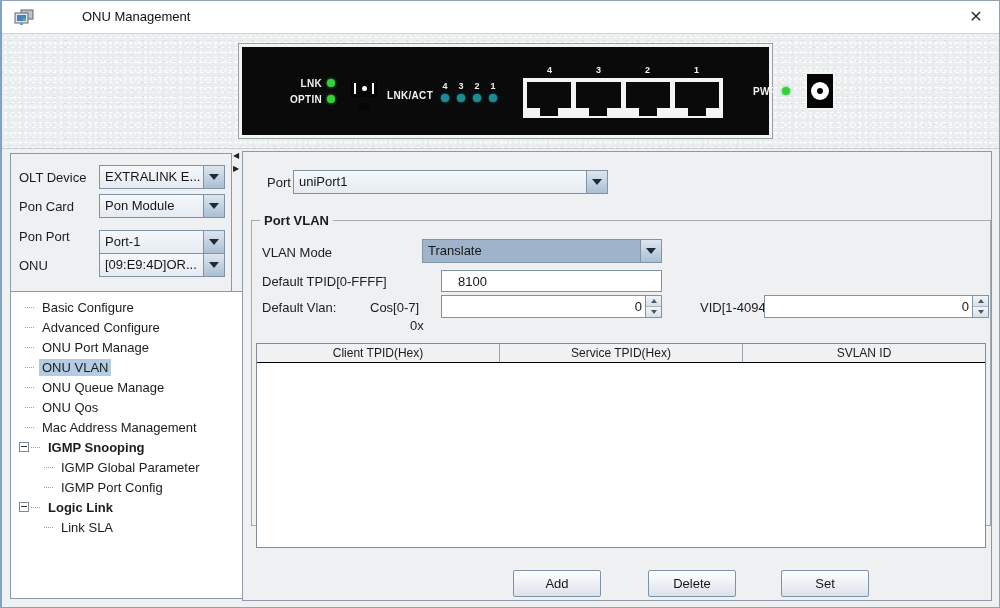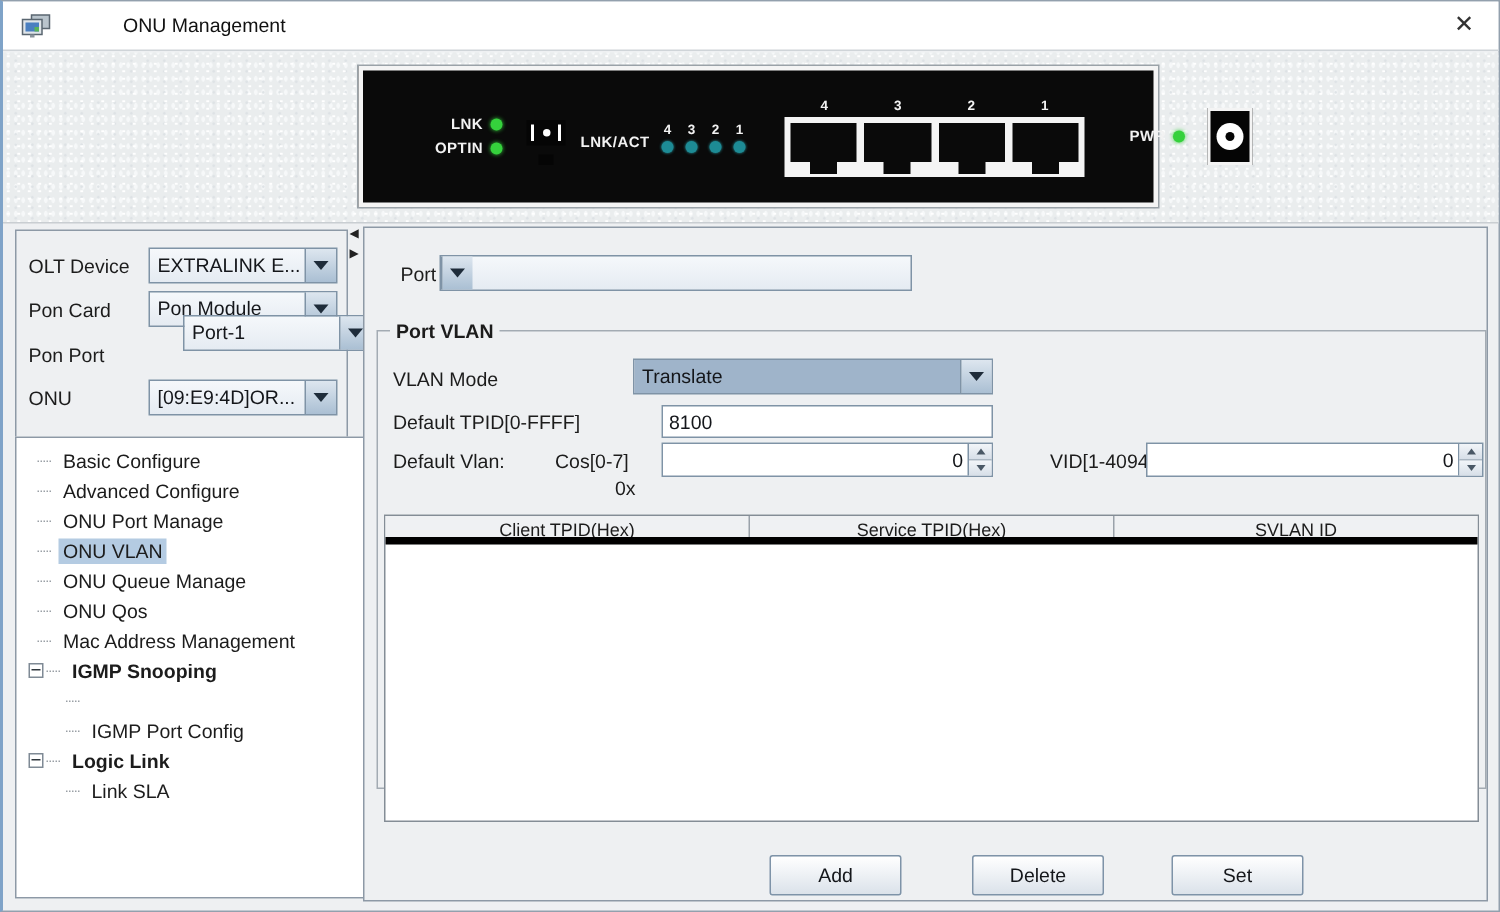--- a/index.html
+++ b/index.html
@@ -53,21 +53,21 @@
   .pwr-circle { position:absolute; left:4px; top:8px; width:18px; height:18px; border-radius:50%; background:#fff; }
   .pwr-hole { position:absolute; left:6px; top:6px; width:6px; height:6px; border-radius:50%; background:#050505; }
   
   .panel { position:absolute; background:#eef0f2; border:1px solid #8d99a6; }
   .lbl { font-size:13px; color:#1c1c1c; white-space:nowrap; }
   .combo { position:absolute; display:flex; border:1px solid #7f93a6; background:linear-gradient(#f5f8fb,#e5ebf2); height:24px; }
   .combo .val { flex:1; font-size:13px; color:#14161a; padding:3px 5px 0 5px; overflow:hidden; white-space:nowrap; }
   .combo .arrow-btn { width:21px; border-left:1px solid #7f93a6; background:linear-gradient(#dde6ef,#aabfd3); display:flex; align-items:center; justify-content:center; }
   .combo.selected .val { background:#9fb4ca; }
   .tri-down { width:0; height:0; border-left:5px solid transparent; border-right:5px solid transparent; border-top:6px solid #1e2c3a; }
-  .tfield { position:absolute; border:1px solid #7f93a6; background:#fff; height:22px; font-family:"Liberation Sans",sans-serif; font-size:13px; color:#14161a; padding:0 4px; }
+  .tfield { position:absolute; border:1px solid #7f93a6; background:#fff; height:22px; font-family:"Liberation Sans",sans-serif; font-size:13px; color:#14161a; padding:0 16px; }
   .spinner { position:absolute; display:flex; height:23px; border:1px solid #7f93a6; background:#fff; }
   .spinner input { flex:1; border:0; outline:none; text-align:right; font-size:13px; font-family:"Liberation Sans",sans-serif; color:#14161a; padding-right:3px; width:100%; background:transparent; }
   .spin-btns { width:16px; display:flex; flex-direction:column; border-left:1px solid #7f93a6; }
   .spin-btn { flex:1; background:linear-gradient(#f2f5f9,#d7dfe8); display:flex; align-items:center; justify-content:center; }
   .spin-btn + .spin-btn { border-top:1px solid #aab6c2; }
   .tri-up-s { width:0; height:0; border-left:3px solid transparent; border-right:3px solid transparent; border-bottom:4px solid #4a5866; }
   .tri-down-s { width:0; height:0; border-left:3px solid transparent; border-right:3px solid transparent; border-top:4px solid #4a5866; }
   
   .sel-panel { left:8px; top:152px; width:222px; height:172px; }
   .sel-row-lbl { position:absolute; left:8px; }
@@ -82,21 +82,21 @@
   .expander { position:absolute; left:8px; top:5px; width:10px; height:10px; border:1px solid #7f8archive; border:1px solid #7f8a95; background:#fff; }
   .expander:after { content:""; position:absolute; left:1px; top:3px; width:6px; height:1px; background:#30383f; }
   
   .split-arrow { position:absolute; font-size:8px; color:#222; line-height:8px; }
   
   .right-panel { left:240px; top:150px; width:750px; height:450px; }
   .group-box { position:absolute; left:8px; top:68px; width:740px; height:306px; border:1px solid #a3abb3; }
   .group-title { position:absolute; left:8px; top:-8px; background:#eef0f2; padding:0 4px; font-size:13px; font-weight:bold; color:#1c1c1c; }
   
   .vlan-table { position:absolute; left:4px; top:122px; width:730px; height:205px; border:1px solid #848d96; background:#fff; }
-  .vt-header { display:flex; height:19px; background:#eff1f3; border-bottom:5px solid #000000; }
+  .vt-header { display:flex; height:19px; background:#eff1f3; border-bottom:1px solid #000000; }
   .vt-th { flex:1; font-size:12px; color:#1c1c1c; text-align:center; line-height:18px; border-right:1px solid #9aa2aa; overflow:hidden; }
   .vt-th:last-child { border-right:0; }
   
   .btn { position:absolute; top:418px; height:27px; border:1px solid #7e93a8; border-radius:2px; background:linear-gradient(#ffffff,#dbe2ea); font-size:13px; color:#14161a; font-family:"Liberation Sans",sans-serif; cursor:pointer; }
 </style>
 </head>
 <body>
 
 <div class="window">
 
@@ -188,21 +188,21 @@
         </span>
     </div>
     <span class="lbl sel-row-lbl" style="top:45px">Pon Card</span>
     <div class="combo" style="left:88px; top:40px; width:126px;">
       <span class="val">Pon Module</span>
       <span class="arrow-btn">
           <span class="tri-down"></span>
         </span>
     </div>
     <span class="lbl sel-row-lbl" style="top:75px">Pon Port</span>
-    <div class="combo" style="left:88px; top:56px; width:126px;margin-left:23px;">
+    <div class="combo" style="left:88px; top:76px; width:126px;">
       <span class="val">Port-1</span>
       <span class="arrow-btn">
           <span class="tri-down"></span>
         </span>
     </div>
     <span class="lbl sel-row-lbl" style="top:104px">ONU</span>
     <div class="combo" style="left:88px; top:99px; width:126px;">
       <span class="val">[09:E9:4D]OR...</span>
       <span class="arrow-btn">
           <span class="tri-down"></span>
@@ -243,20 +243,21 @@
           <span class="stub"></span>
           <span class="tlabel">Mac Address Management</span>
         </div>
       <div class="tree-row bold">
           <span class="expander"></span>
           <span class="stub" style="margin-left:20px"></span>
           <span class="tlabel">IGMP Snooping</span>
         </div>
       <div class="tree-row child">
           <span class="stub"></span>
+          <span class="tlabel">IGMP Global Parameter</span>
         </div>
       <div class="tree-row child">
           <span class="stub"></span>
           <span class="tlabel">IGMP Port Config</span>
         </div>
       <div class="tree-row bold">
           <span class="expander"></span>
           <span class="stub" style="margin-left:20px"></span>
           <span class="tlabel">Logic Link</span>
         </div>
@@ -264,20 +265,21 @@
           <span class="stub"></span>
           <span class="tlabel">Link SLA</span>
         </div>
     </div>
   </div>
 
   <div class="panel right-panel">
 
     <span class="lbl" style="position:absolute; left:24px; top:23px;">Port ID</span>
     <div class="combo" style="left:50px; top:18px; width:315px;">
+      <span class="val">uniPort1</span>
       <span class="arrow-btn">
           <span class="tri-down"></span>
         </span>
     </div>
 
     <div class="group-box">
       <span class="group-title">Port VLAN</span>
 
       <span class="lbl" style="position:absolute; left:10px; top:24px;">VLAN Mode</span>
       <div class="combo selected" style="left:170px; top:18px; width:240px;">

